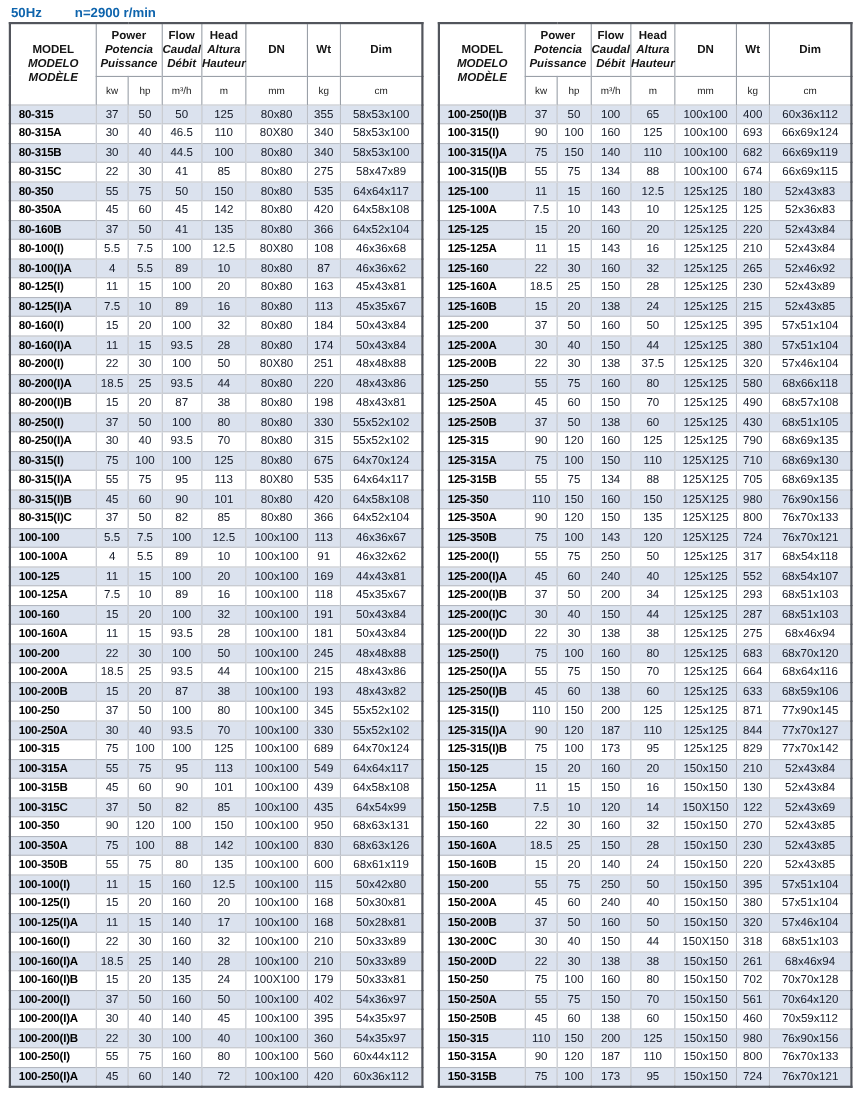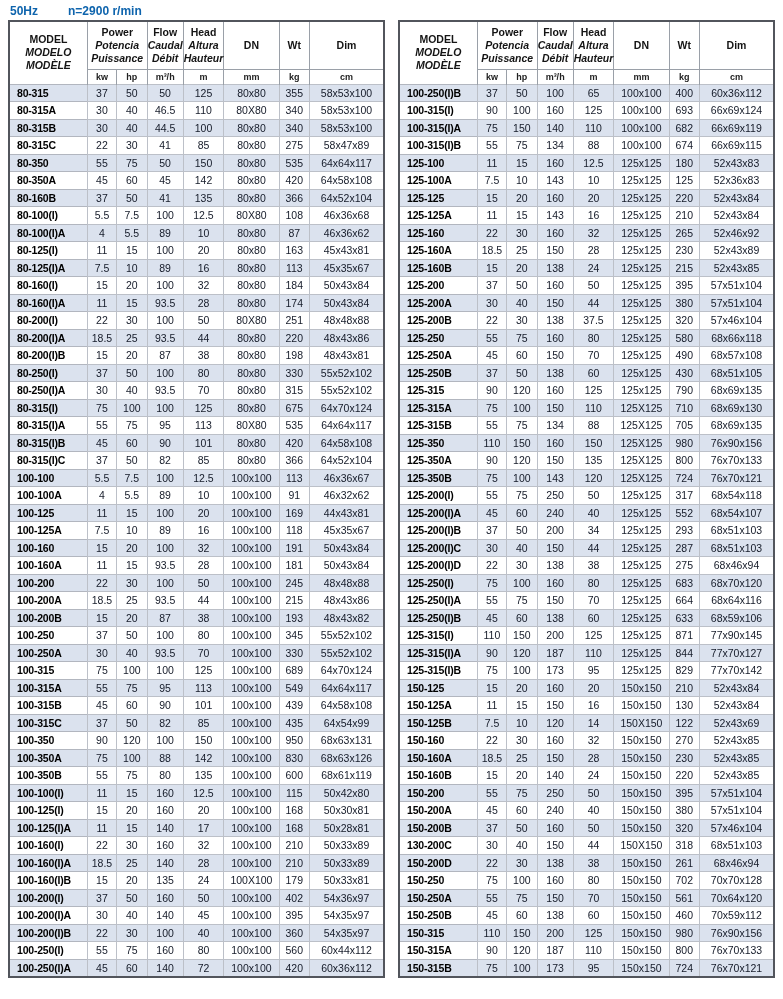--- a/index.html
+++ b/index.html
@@ -33,21 +33,21 @@
   thead th {
     background:#ffffff; color:#141414;
     border-right:1px solid #9aa0a8;
     vertical-align:middle; padding:0;
   }
   thead tr.labels th { height:48px; font-size:10.5px; line-height:13px; }
   thead th:last-child { border-right:none;text-align:center; }
   thead .tri span { display:block; }
   thead .tri .it { font-style:italic; }
   thead tr.units th {
-    height:15px; font-weight:bold; font-size:9px; color:#222;
+    height:26px; font-weight:normal; font-size:9px; color:#222;
     border-top:1px solid #9aa0a8;
   }
   tbody td {
     height:17.5px; font-size:10.5px; text-align:center; color:#141a28;
     border-top:1px solid #bcc0c8; border-right:1px solid #bcc0c8;
     padding:0 1px; white-space:nowrap; overflow:hidden;
   }
   tbody td:first-child { border-top:1px solid #b2b6bf; }
   tbody td:last-child { border-right:none; }
   tbody tr:nth-child(odd)  { background:#dbe2ee; }

